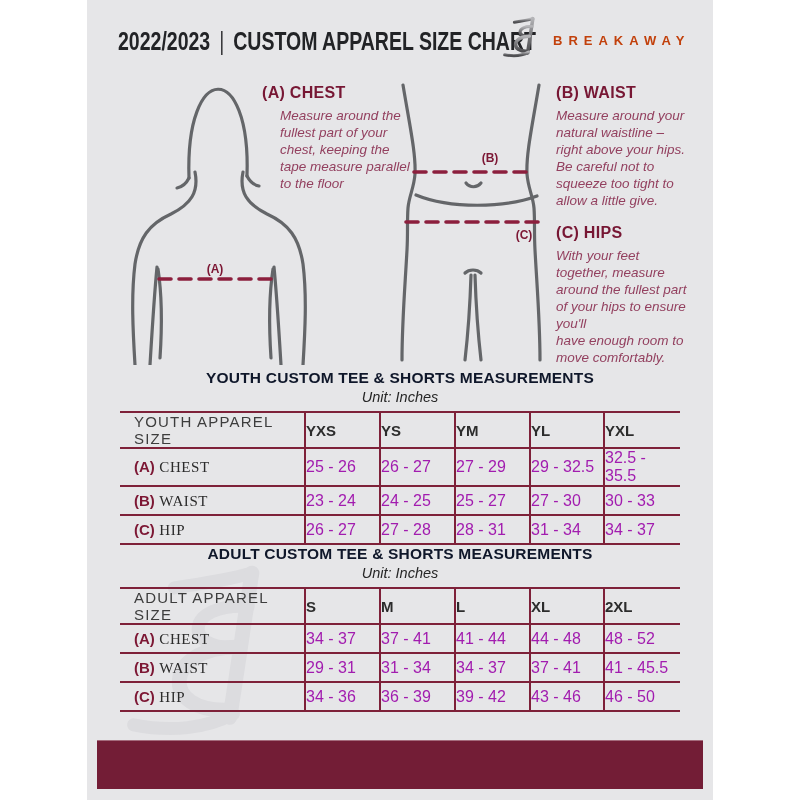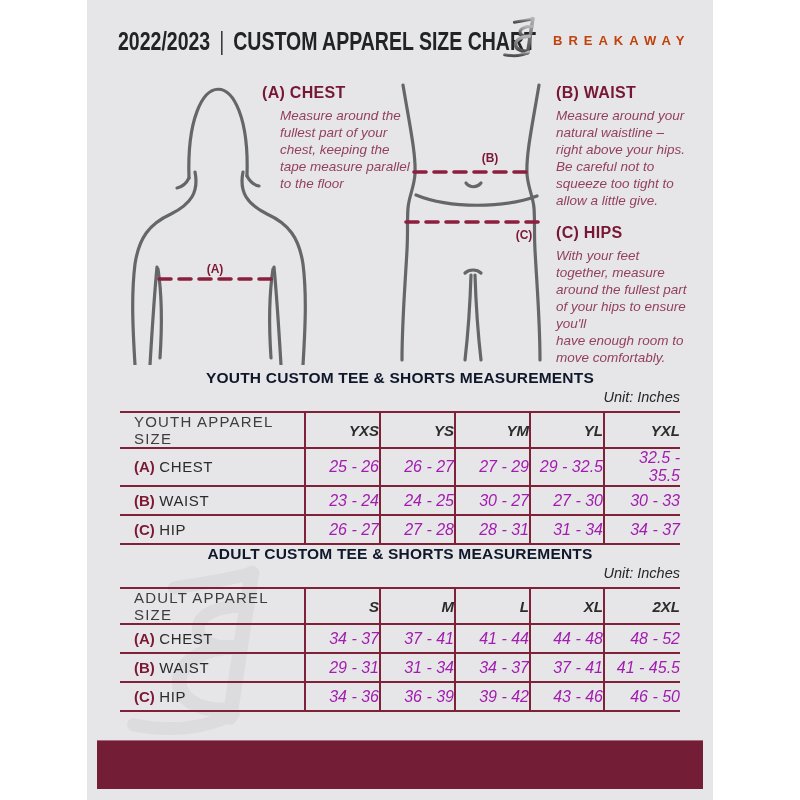--- a/index.html
+++ b/index.html
@@ -36,37 +36,37 @@
   .g-chest-h { left:175px; top:84px; }
   .g-chest-b { left:175px; top:107px; width:185px;margin-left:18px; }
   .g-waist-h { left:469px; top:84px; }
   .g-waist-b { left:469px; top:107px; width:176px; }
   .g-hips-h  { left:469px; top:224px; }
   .g-hips-b  { left:469px; top:247px; width:182px; }
 
   
   .section-title { position:absolute; left:33px; width:560px; text-align:center;
     font-weight:700; font-size:15.5px; letter-spacing:0.2px; color:#0f172a; }
-  .unit-line { position:absolute; left:33px; width:560px; text-align:right;
+  .unit-line { position:absolute; left:33px; width:560px; text-align:center;
     font-style:italic; font-size:14.5px; color:#262626; }
   .t-youth-title { top:369px; } .t-youth-unit { top:389px; }
   .t-adult-title { top:545px; } .t-adult-unit { top:565px; }
 
   
   table.size-table { position:absolute; left:33px; width:560px; border-collapse:collapse; table-layout:fixed;
     border-top:2px solid #7e2139; background:transparent; }
   .t-youth { top:411px; } .t-adult { top:587px; }
   .size-table td { border-bottom:2px solid #7e2139; height:29px; vertical-align:middle; }
   .size-table tr.head td { height:31px; }
-  .size-table td.v { border-left:2px solid #7e2139; text-align:right;font-style:italic; }
+  .size-table td.v { border-left:2px solid #7e2139; text-align:left; }
   .size-table td.lbl { padding-left:14px; text-align:left; }
   .col-head { font-weight:700; font-size:15px; color:#2c2c2c; }
   .table-label-head { font-size:15px; letter-spacing:1.2px; color:#3d3d3d; }
   .marker { font-weight:700; font-size:15px; color:#7c1734; }
-  .rowlabel { font-size:15px; letter-spacing:0.6px; color:#2b2b2b; }
+  .rowlabel { font-size:15px; letter-spacing:0.6px; color:#2b2b2b;font-family:Liberation Serif, serif; }
   .val { font-size:16px; color:#a21caf; }
 
   
   .footer-bar { position:absolute; left:10px; top:740px; width:606px; height:49px;
     background:#731d36; border-top:1px solid rgba(255,255,255,0.35); z-index:1; }
 </style>
 </head>
 <body>
 
 <div class="canvas">
@@ -192,21 +192,21 @@
           <td class="v val">25 - 26</td>
           <td class="v val">26 - 27</td>
           <td class="v val">27 - 29</td>
           <td class="v val">29 - 32.5</td>
           <td class="v val">32.5 - 35.5</td>
         </tr>
         <tr>
           <td class="lbl"><span class="marker">(B)</span> <span class="rowlabel">WAIST</span></td>
           <td class="v val">23 - 24</td>
           <td class="v val">24 - 25</td>
-          <td class="v val">30 - 27</td>
+          <td class="v val">25 - 27</td>
           <td class="v val">27 - 30</td>
           <td class="v val">30 - 33</td>
         </tr>
         <tr>
           <td class="lbl"><span class="marker">(C)</span> <span class="rowlabel">HIP</span></td>
           <td class="v val">26 - 27</td>
           <td class="v val">27 - 28</td>
           <td class="v val">28 - 31</td>
           <td class="v val">31 - 34</td>
           <td class="v val">34 - 37</td>

